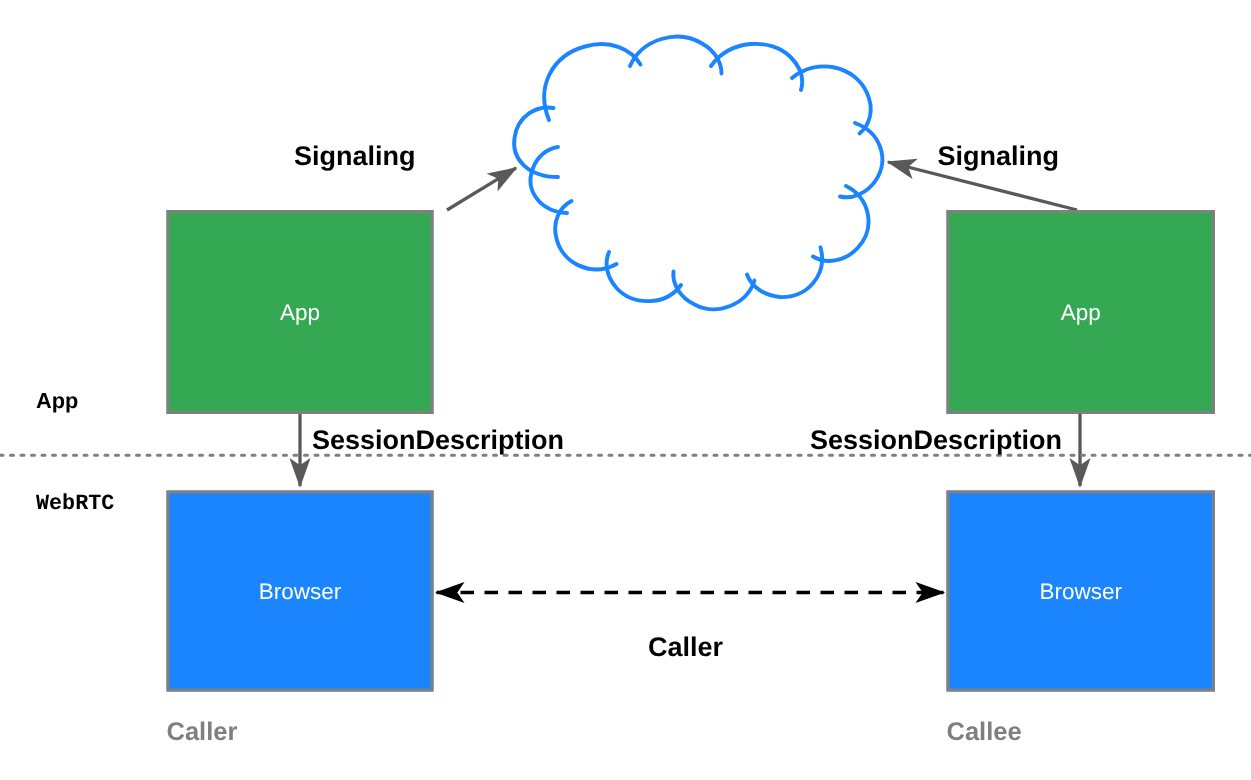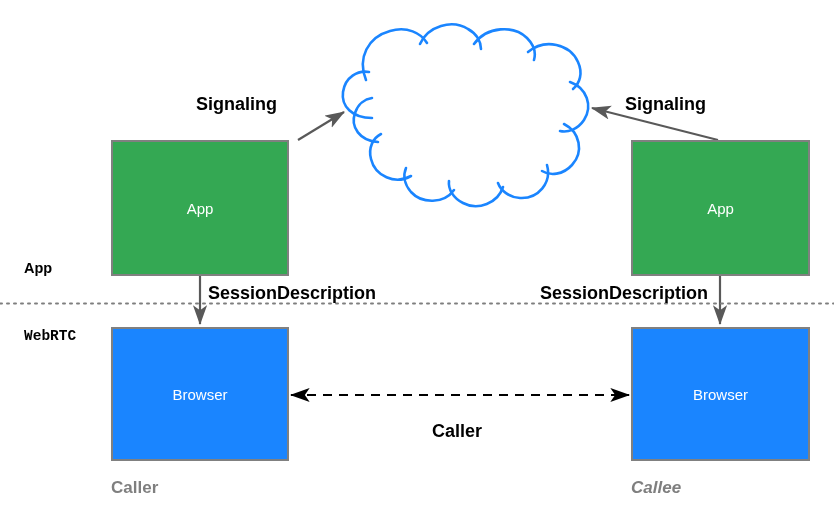--- a/index.html
+++ b/index.html
@@ -132,15 +132,15 @@
   <div class="edge-label" style="left:540px; top:283px;">SessionDescription</div>
 
   <div class="edge-label" style="left:432px; top:421px;">Caller</div>
 
   <div class="layer-label" style="left:24px; top:260px;">App</div>
 
   <div class="layer-label" style="left:24px; top:328px;font-family:Liberation Mono, monospace;">WebRTC</div>
 
   <div class="role-label" style="left:111px; top:478px; width:178px;">Caller</div>
 
-  <div class="role-label" style="left:631px; top:478px; width:179px;font-style:italic;">Callee</div>
+  <div class="role-label" style="left:631px; top:478px; width:179px;">Callee</div>
 
 </div>
 
 </body></html>

